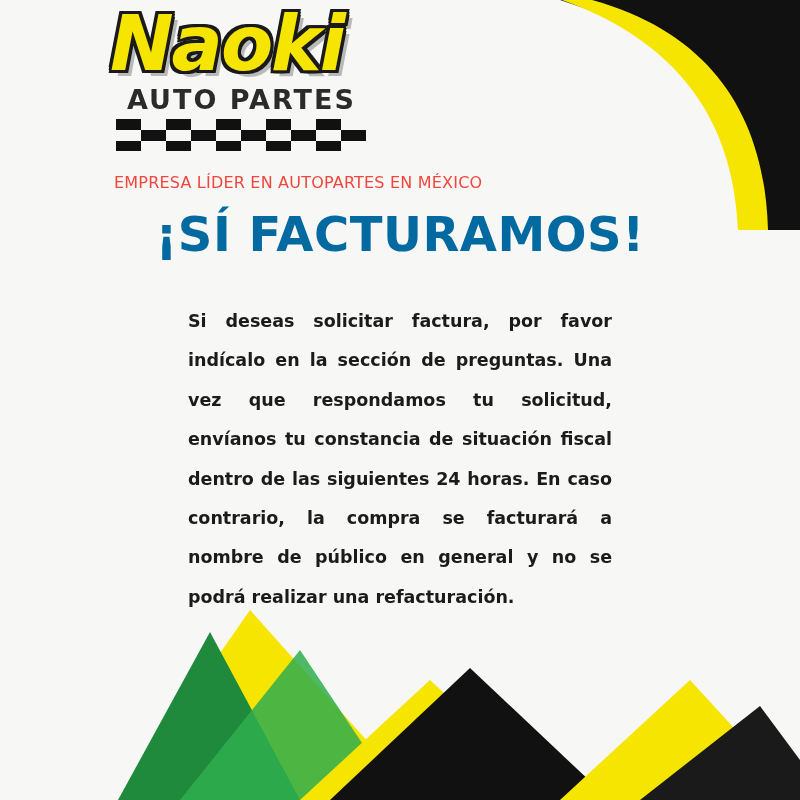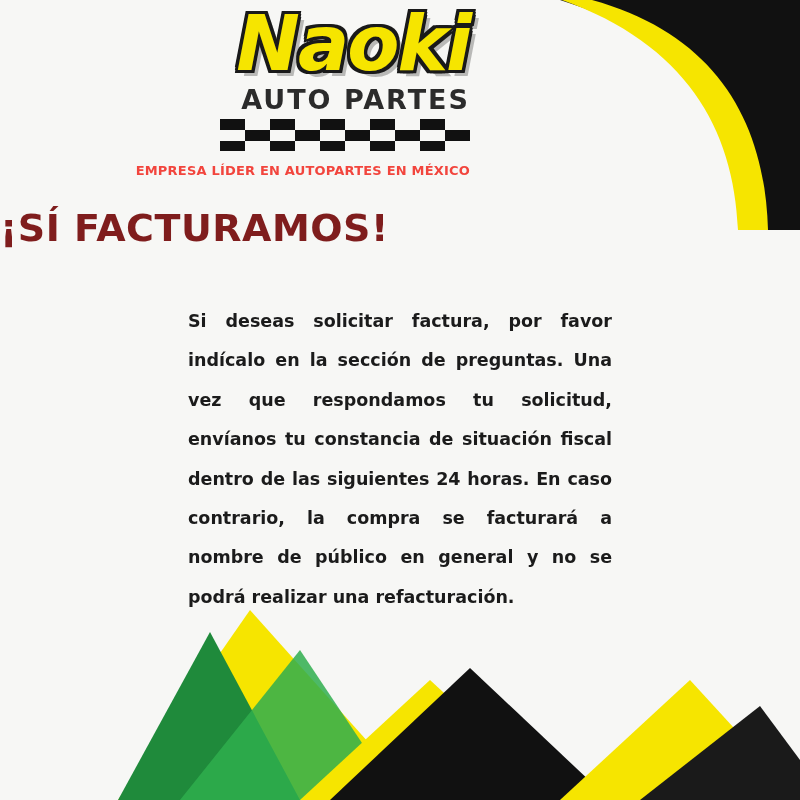--- a/index.html
+++ b/index.html
@@ -37,21 +37,20 @@
     height: 190px;
     pointer-events: none;
   }
 
   
   .logo-block {
     position: absolute;
     top: 6px;
     left: 110px;
     width: 360px;
-    text-align: right;
   }
   .logo-word {
     position: relative;
     font-family: "DejaVu Sans", sans-serif;
     font-size: 76px;
     font-weight: bold;
     font-style: italic;
     letter-spacing: -2px;
     line-height: 1;
     color: #f6e500;
@@ -72,42 +71,42 @@
     letter-spacing: 2px;
     color: #2b2b2b;
     margin: 0 0 4px 17px;
   }
   .checker {
     width: 250px;
     height: 32px;
     margin-left: 6px;
   }
   .tagline {
-    margin-top: 8px;
+    margin-top: 18px;
     margin-left: 4px;
     font-family: "DejaVu Sans", sans-serif;
-    font-size: 13px;
-    font-weight: bold;
+    font-size: 16px;
+    font-weight: normal;
     letter-spacing: 0.2px;
     color: #f2453d;
     white-space: nowrap;
   }
 
   
   .headline {
     position: absolute;
     top: 206px;
     left: 0;
     width: 800px;
-    text-align: left;
+    text-align: center;
     font-family: "DejaVu Sans", sans-serif;
-    font-size: 38px;
+    font-size: 48px;
     font-weight: bold;
     letter-spacing: 0.5px;
-    color: #7f1d1d;
+    color: #0369a1;
   }
 
   
   .body-copy {
     position: absolute;
     top: 302px;
     left: 188px;
     width: 424px;
     font-family: "DejaVu Sans", sans-serif;
     font-size: 17.5px;

